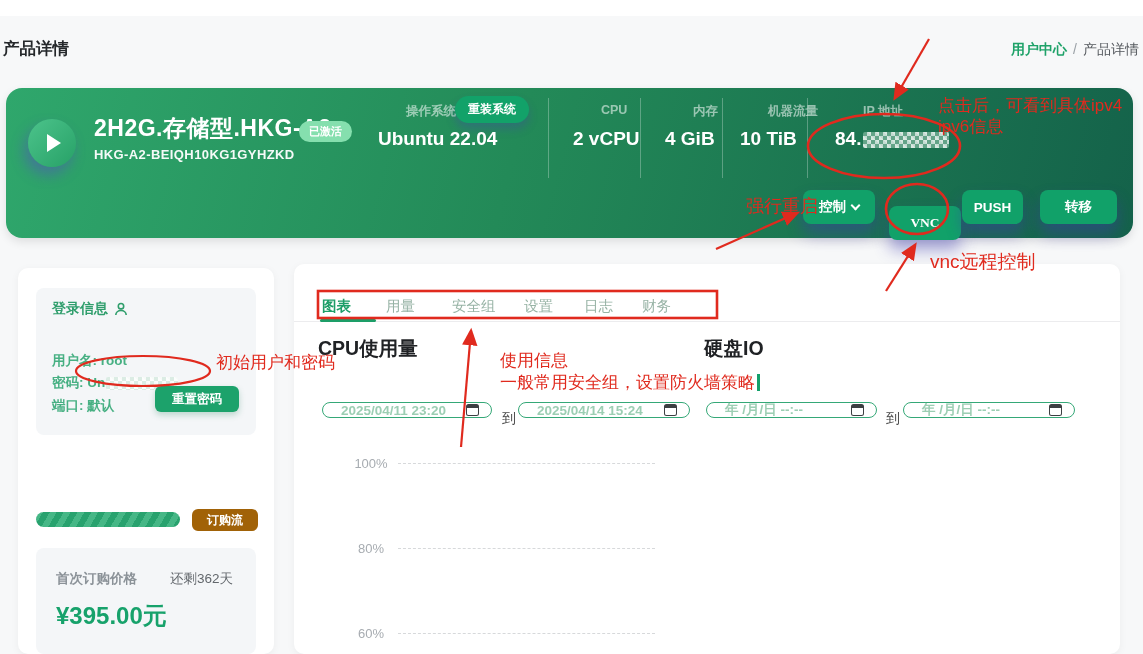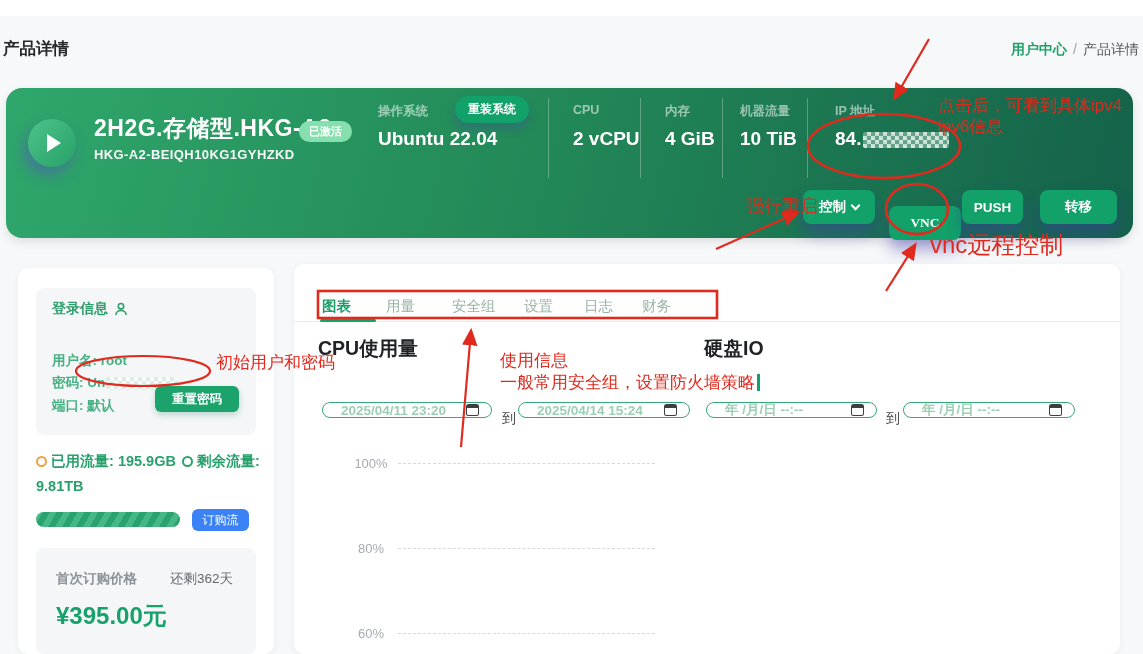--- a/index.html
+++ b/index.html
@@ -22,21 +22,21 @@
   .play-btn { left:28px; top:119px; width:48px; height:48px; border-radius:50%;
     background:linear-gradient(135deg,#4cc38b,#27a167);
     box-shadow:-4px 8px 14px rgba(88,70,200,.45); }
   .play-tri { position:absolute; left:19px; top:15px; width:0; height:0;
     border-left:14px solid #ffffff; border-top:9px solid transparent; border-bottom:9px solid transparent; }
   .srv-name { left:94px; top:113px; font-size:23px; font-weight:bold; color:#ffffff; letter-spacing:.5px; }
   .badge-active { left:299px; top:121px; background:#85dfae; color:#ffffff; font-size:11px; font-weight:bold;
     padding:3px 10px; border-radius:999px; }
   .srv-host { left:94px; top:147px; font-size:13px; font-weight:bold; color:rgba(255,255,255,.95); letter-spacing:.4px; }
 
-  .spec-label { font-size:12.5px; font-weight:bold; color:rgba(255,255,255,.55); }
+  .spec-label { font-size:12.5px; font-weight:bold; color:rgba(255,255,255,.55);margin-left:28px; }
   .spec-value { font-size:19px; font-weight:bold; color:#ffffff; }
   .spec-div { width:1px; height:80px; top:98px; background:rgba(255,255,255,.28); }
   .badge-reinstall { left:455px; top:96px; background:#12a269; color:#fff; font-size:12px; font-weight:bold;
     padding:5px 13px; border-radius:999px; box-shadow:0 6px 10px rgba(70,60,180,.30); }
 
   .pixel-blur { display:inline-block; vertical-align:middle; border-radius:2px;
     background-image:
       linear-gradient(45deg, rgba(255,255,255,.75) 25%, transparent 25%, transparent 75%, rgba(255,255,255,.75) 75%),
       linear-gradient(45deg, rgba(255,255,255,.75) 25%, rgba(190,225,205,.45) 25%, rgba(190,225,205,.45) 75%, rgba(255,255,255,.75) 75%);
     background-size:8px 8px; background-position:0 0,4px 4px; }
@@ -57,22 +57,22 @@
     border-radius:6px; font-size:12.5px; font-weight:bold; font-family:inherit; cursor:pointer;
     box-shadow:0 3px 6px rgba(20,120,80,.25); }
 
   .traffic-text { left:36px; top:449px; width:228px; font-size:14.5px; font-weight:bold; color:#28a16d; line-height:25px; }
   .ring { display:inline-block; width:11px; height:11px; border-radius:50%; vertical-align:-1px; margin-right:4px; }
   .ring-used { border:2.5px solid #f0a13a; }
   .ring-remain { border:2.5px solid #2aa36b; margin-left:6px; }
   .progress { left:36px; top:512px; width:144px; height:15px; border-radius:8px; overflow:hidden;
     background:repeating-linear-gradient(120deg,#46b786 0px,#46b786 6px,#28a26e 6px,#28a26e 12px); }
   .progress-label { position:absolute; left:58px; top:1px; font-size:10.5px; font-weight:bold; color:#fff;margin-top:48px; }
-  .order-btn { left:192px; top:509px; width:57px; height:22px; background:#3b82f6; color:#fff; border:none;
-    border-radius:6px; font-size:12px; font-weight:normal; font-family:inherit; cursor:pointer; }
+  .order-btn { left:192px; top:509px; width:66px; height:22px; background:#a16207; color:#fff; border:none;
+    border-radius:6px; font-size:12px; font-weight:bold; font-family:inherit; cursor:pointer; }
 
   .price-panel { left:36px; top:548px; width:220px; height:106px; background:#f4f6f8; border-radius:8px; }
   .price-label { left:56px; top:570px; font-size:13.5px; color:#8b9298; font-weight:bold; }
   .days-left { left:170px; top:570px; font-size:13.5px; color:#62676c; }
   .price-amount { left:56px; top:600px; font-size:24px; font-weight:bold; color:#17a26b; }
 
   
   .main-card { left:294px; top:264px; width:826px; height:390px; background:#fff; border-radius:10px;
     box-shadow:0 2px 8px rgba(0,0,0,.05); }
   .tabs-border { left:294px; top:321px; width:826px; height:1px; background:#ececee; }
@@ -163,23 +163,20 @@
     <span>用户名:</span> <span>root</span>
   </div>
   <div class="abs green-row" style="left:52px;top:374px;">
     <span>密码:</span> <span>Un</span><span class="pixel-blur" style="width:72px;height:13px;margin-left:1px;"></span>
   </div>
   <div class="abs green-row" style="left:52px;top:397px;">
     <span>端口:</span> <span>默认</span>
   </div>
   <button class="abs reset-btn">重置密码</button>
 
-  <div class="abs traffic-text">
-    <span class="ring ring-used"></span><span>已用流量:</span> <span>195.9GB</span><span class="ring ring-remain"></span><span>剩余流量:</span> <span>9.81TB</span>
-  </div>
   <div class="abs progress">
     <span class="progress-label">99%</span>
   </div>
   <button class="abs order-btn">订购流</button>
 
   <div class="abs price-panel"></div>
   <div class="abs price-label">首次订购价格</div>
   <div class="abs days-left">还剩362天</div>
   <div class="abs price-amount">¥395.00元</div>
 
@@ -234,17 +231,17 @@
     <ellipse cx="917" cy="209" rx="31" ry="25" fill="none" stroke="#e02a1e" stroke-width="2.6"></ellipse>
     <line x1="886" y1="291" x2="915" y2="245" stroke="#e02a1e" stroke-width="2.2" marker-end="url(#arrow)"></line>
     <ellipse cx="143" cy="371" rx="67" ry="15" fill="none" stroke="#e02a1e" stroke-width="2.2"></ellipse>
     <rect x="318" y="291" width="399" height="27" fill="none" stroke="#e02a1e" stroke-width="2.6"></rect>
     <line x1="461" y1="447" x2="471" y2="331" stroke="#e02a1e" stroke-width="2.2" marker-end="url(#arrow)"></line>
   </svg>
 
   <div class="anno-text" style="left:938px;top:95px;">点击后，可看到具体ipv4</div>
   <div class="anno-text" style="left:938px;top:116px;">ipv6信息</div>
   <div class="anno-text" style="left:746px;top:196px;font-size:18px;">强行重启</div>
-  <div class="anno-text" style="left:930px;top:234px;font-size:24px;text-align:right;">vnc远程控制</div>
+  <div class="anno-text" style="left:930px;top:251px;font-size:19px;text-align:right;">vnc远程控制</div>
   <div class="anno-text" style="left:216px;top:352px;">初始用户和密码</div>
   <div class="anno-text" style="left:500px;top:350px;">使用信息</div>
   <div class="anno-text" style="left:500px;top:372px;"><span>一般常用安全组，设置防火墙策略</span><span class="green-caret"></span></div>
 </div>
 
 </body></html>

